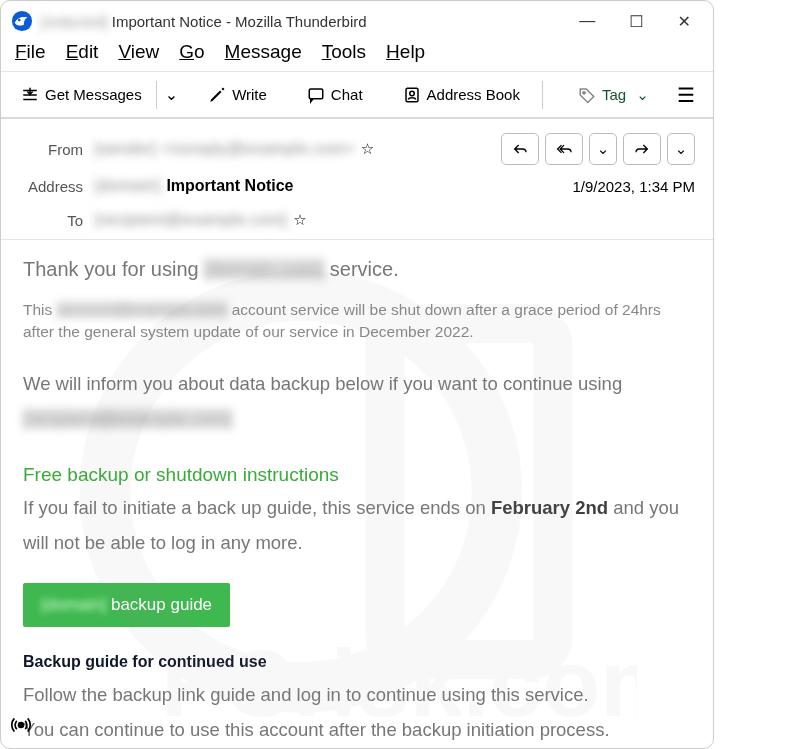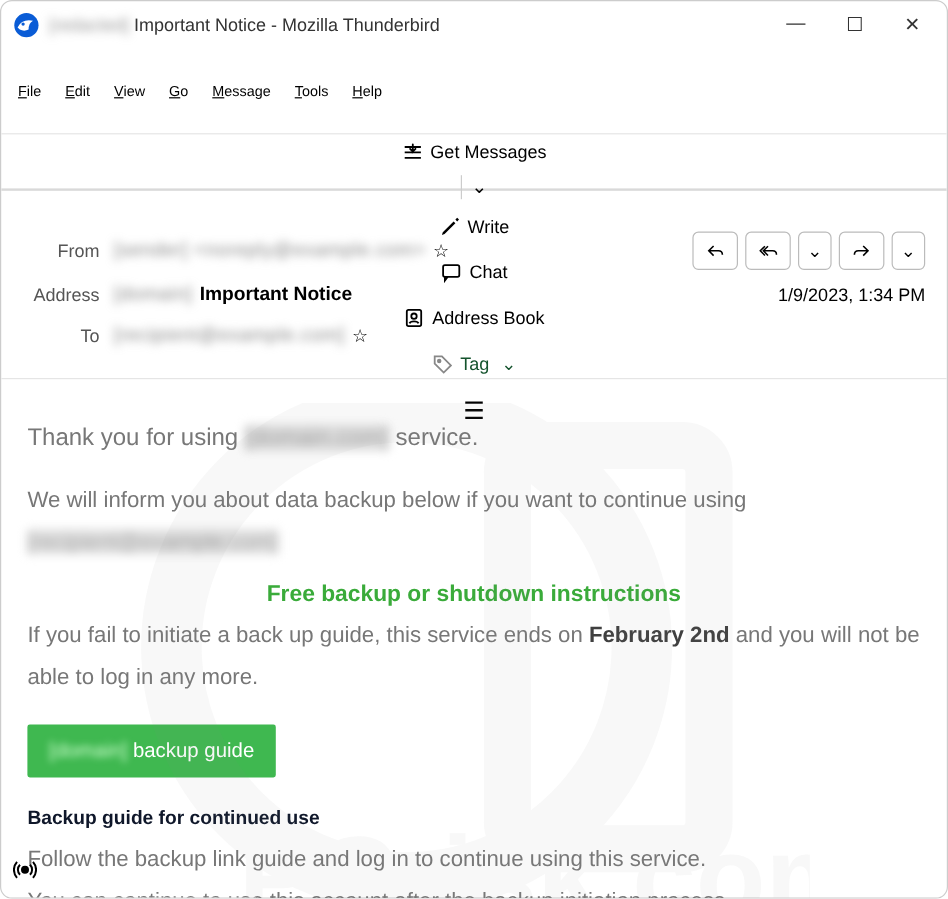--- a/index.html
+++ b/index.html
@@ -1,51 +1,51 @@
 <!DOCTYPE html>
 <html><head>
 <meta charset="utf-8">
 <style>
   * { box-sizing: border-box; margin: 0; padding: 0; font-family: Arial, Helvetica, sans-serif; }
   body { width: 790px; height: 749px; background: #fff; overflow: hidden; position: relative; }
 
-  .window { width: 790px; height: 749px; border: 1px solid #ccc; border-radius: 10px; overflow: hidden; background: #fff; display: flex; flex-direction: column; gap: 20px; }
+  .window { width: 714px; height: 749px; border: 1px solid #ccc; border-radius: 10px; overflow: hidden; background: #fff; display: flex; flex-direction: column; }
 
   .titlebar { height: 40px; display: flex; align-items: center; padding: 0 10px; font-size: 15px; color: #333; }
   .titlebar .app-icon { width: 22px; height: 22px; margin-right: 8px; display: inline-flex; }
   .titlebar .title-redact { filter: blur(4px); color:#999; margin-right:4px; }
   .titlebar .flex { flex: 1; }
   .win-controls { display: flex; gap: 34px; padding-right: 12px; }
   .win-controls > span { font-size: 16px; cursor: default; }
 
-  .menubar { height: 30px; display: flex; align-items: center; gap: 20px; padding: 0 14px; font-size: 12px; }
+  .menubar { height: 30px; display: flex; gap: 20px; padding: 0 14px; font-size: 19px; }
   .menubar .u { text-decoration: underline; }
 
-  .toolbar { height: 48px; border-top: 1px solid #e5e5e5; border-bottom: 2px solid #d9d9d9; display: flex; align-items: center; padding: 0 10px; gap: 4px; flex-direction: column; }
+  .toolbar { height: 48px; border-top: 1px solid #e5e5e5; border-bottom: 2px solid #d9d9d9; display: flex; align-items: center; padding: 0 10px; gap: 4px; }
   .tbtn { display: inline-flex; align-items: center; gap: 6px; padding: 6px 10px; border-radius: 5px; font-size: 15px; }
   .tbtn .ico { width: 18px; height: 18px; display:inline-flex; }
   .divider-btn { border-left: 1px solid #ccc; padding-left: 8px; height:28px; display:flex; align-items:center; }
   .toolbar .spacer { flex: 1; }
   .hamburger { font-size: 20px; padding: 4px 8px; }
 
-  .header { padding: 14px 18px 20px 18px; border-bottom: 1px solid #e5e5e5; }
+  .header { padding: 14px 18px 4px 18px; border-bottom: 1px solid #e5e5e5; }
   .row { display: flex; align-items: center; min-height: 30px; }
   .lbl { width: 64px; text-align: right; color: #555; font-size: 15px; margin-right: 12px; }
   .redact { filter: blur(4px); color: #888; letter-spacing:0.5px; }
   .star { font-size: 15px; margin-left:6px; }
   .action-btns { margin-left: auto; display: flex; gap: 6px; }
   .abtn { border: 1px solid #bbb; border-radius: 5px; min-width: 38px; height: 32px; display:inline-flex; align-items:center; justify-content:center; font-size:15px; }
   .date { margin-left:auto; font-size:15px; }
 
   .body-area { padding: 18px 22px; font-size: 18px; color:#666; overflow-y:auto; flex:1; position:relative; }
   .blur-inline { filter: blur(4px); background:#e0e0e0; color:#aaa; border-radius:3px; }
   .line1 { font-size: 20px; color:#777; margin-bottom: 18px; }
   .small-grey { font-size:15.5px; color:#888; line-height:1.45; }
   .info-line { font-size:18.5px; color:#777; line-height:1.9; margin-top:22px;}
-  .h-green { color:#3aab3a; font-weight:bold; font-size:19px; margin-top:16px;text-align:center; }
+  .h-green { color:#3aab3a; font-weight:normal; font-size:19px; margin-top:28px; }
   .date-red { color:#404040; font-weight:bold; }
   .green-btn { display:inline-block; background:#3fb850; color:#fff; padding:12px 18px; font-size:17px; margin-top:22px; border-radius:2px;}
   .green-btn .blur-btn { filter: blur(3px); color:#d0ffd0; }
   .h-green2 { color:#0f172a; font-weight:bold; font-size:16px; margin-top:26px; margin-bottom:6px;}
 
   .watermark { position:absolute; top:50%; left:50%; transform:translate(-50%,-50%); pointer-events:none; opacity:0.06; z-index:50;}
   .watermark svg { width:560px; height:560px; }
 
   .broadcast { position:absolute; bottom:8px; left:10px; }
 </style>
@@ -183,20 +183,23 @@
           <circle cx="80" cy="100" r="70" fill="none" stroke="#888" stroke-width="18"></circle>
           <rect x="110" y="40" width="60" height="120" rx="8" fill="none" stroke="#888" stroke-width="14"></rect>
           <text x="30" y="180" font-size="34" font-weight="bold" fill="#888">PCrisk.com</text>
         </svg>
     </div>
 
     <div class="line1">
       <span>Thank you for using </span><span class="blur-inline">[domain.com]</span><span>  service.</span>
     </div>
 
+    <div class="small-grey">
+      <span>This </span><span class="blur-inline">[account@example.com]</span><span> account service will be shut down after a grace period of 24hrs after the general system update of our service in December 2022.</span>
+    </div>
 
     <div class="info-line">
       <span>We  will inform you about data backup below if you want to continue using </span><span class="blur-inline">[recipient@example.com]</span>
     </div>
 
     <div class="h-green">Free backup or shutdown  instructions</div>
     <div class="info-line" style="margin-top:4px">
       <span>If you fail to initiate a back up guide, this service ends on </span><span class="date-red">February 2nd</span><span> and you will not be able to log in any more.</span>
     </div>
 

